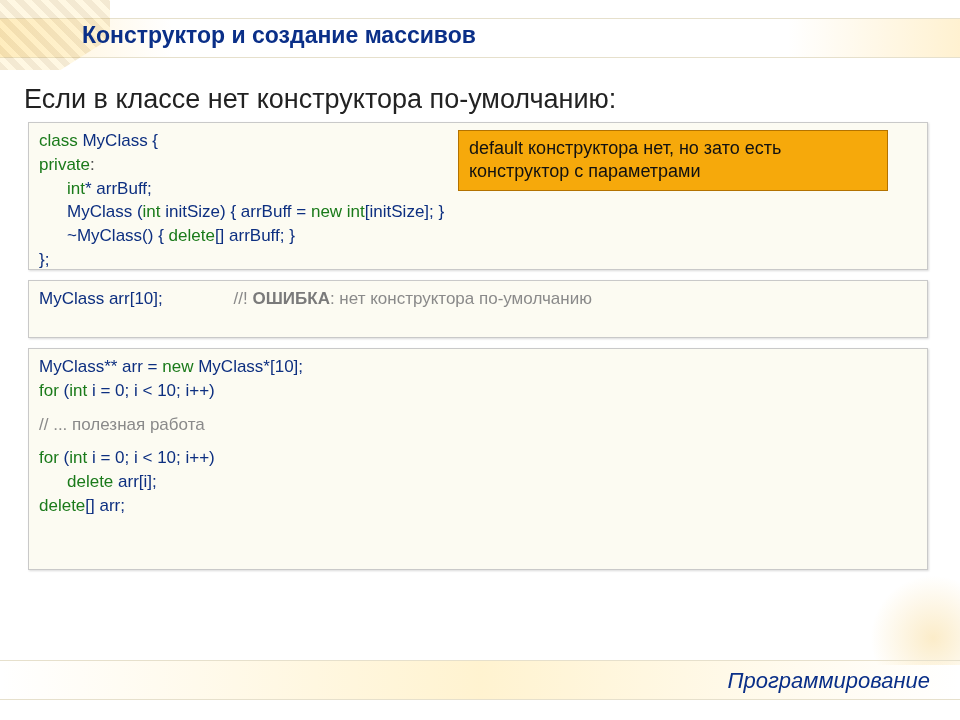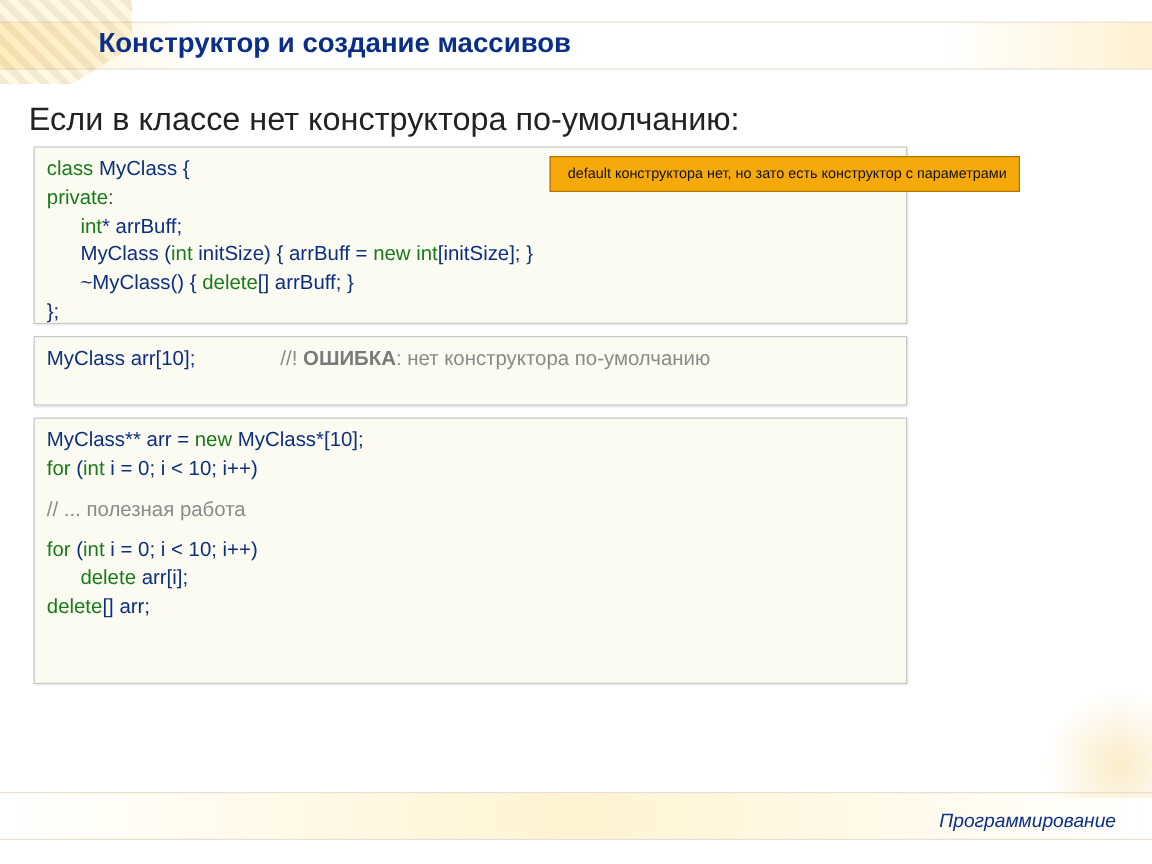--- a/index.html
+++ b/index.html
@@ -59,21 +59,21 @@
     position: absolute;
     top: 84px;
     left: 24px;
     font-size: 27px;
     color: #222;
     z-index: 2;
   }
   .code-box {
     position: absolute;
     left: 28px;
-    width: 728px;
+    width: 900px;
     background: #fcfbf2;
     border: 1px solid #c9c9c9;
     box-shadow: 1px 1px 2px rgba(0,0,0,0.15);
     font-size: 17px;
     line-height: 1.4;
     padding: 6px 10px;
     box-sizing: border-box;
     z-index: 2;
   }
   .code-box.box1 { top: 122px; height: 148px; }
@@ -83,49 +83,48 @@
   .ind1 { padding-left: 28px; }
   .kw   { color: #1a7a1a; }          
   .typ  { color: #0d2f80; }          
   .pln  { color: #4b4b4b; }          
   .com  { color: #8a8a8a; }          
   .err  { color: #7a7a7a; font-weight: bold; }
   .callout {
     position: absolute;
     top: 130px;
     left: 458px;
-    width: 392px;
+    width: 430px;
     background: #f6a90b;
     border: 1px solid #b37200;
     padding: 6px 10px;
-    font-size: 12px;
+    font-size: 18px;
     color: #111;
     line-height: 1.3;
     z-index: 3;
     box-sizing: border-box;
-    text-align: right;
   }
   .footer-band {
     position: absolute;
     left: 0; bottom: 20px;
     width: 100%; height: 38px;
     background: linear-gradient(to right,
       rgba(255,200,70,0.0) 0%,
       rgba(255,220,120,0.35) 50%,
       rgba(255,200,70,0.0) 100%);
     border-top: 1px solid #e6e0cc;
     border-bottom: 1px solid #e6e0cc;
     z-index: 0;
   }
   .footer-text {
     position: absolute;
     right: 30px;
     bottom: 26px;
     font-style: italic;
-    font-size: 16px;
+    font-size: 22px;
     color: #0a2f88;
     z-index: 2;
   }
 </style>
 </head>
 <body>
 
 <div class="corner-deco"></div>
 <div class="header-band"></div>
 <div class="bottom-right-deco"></div>

